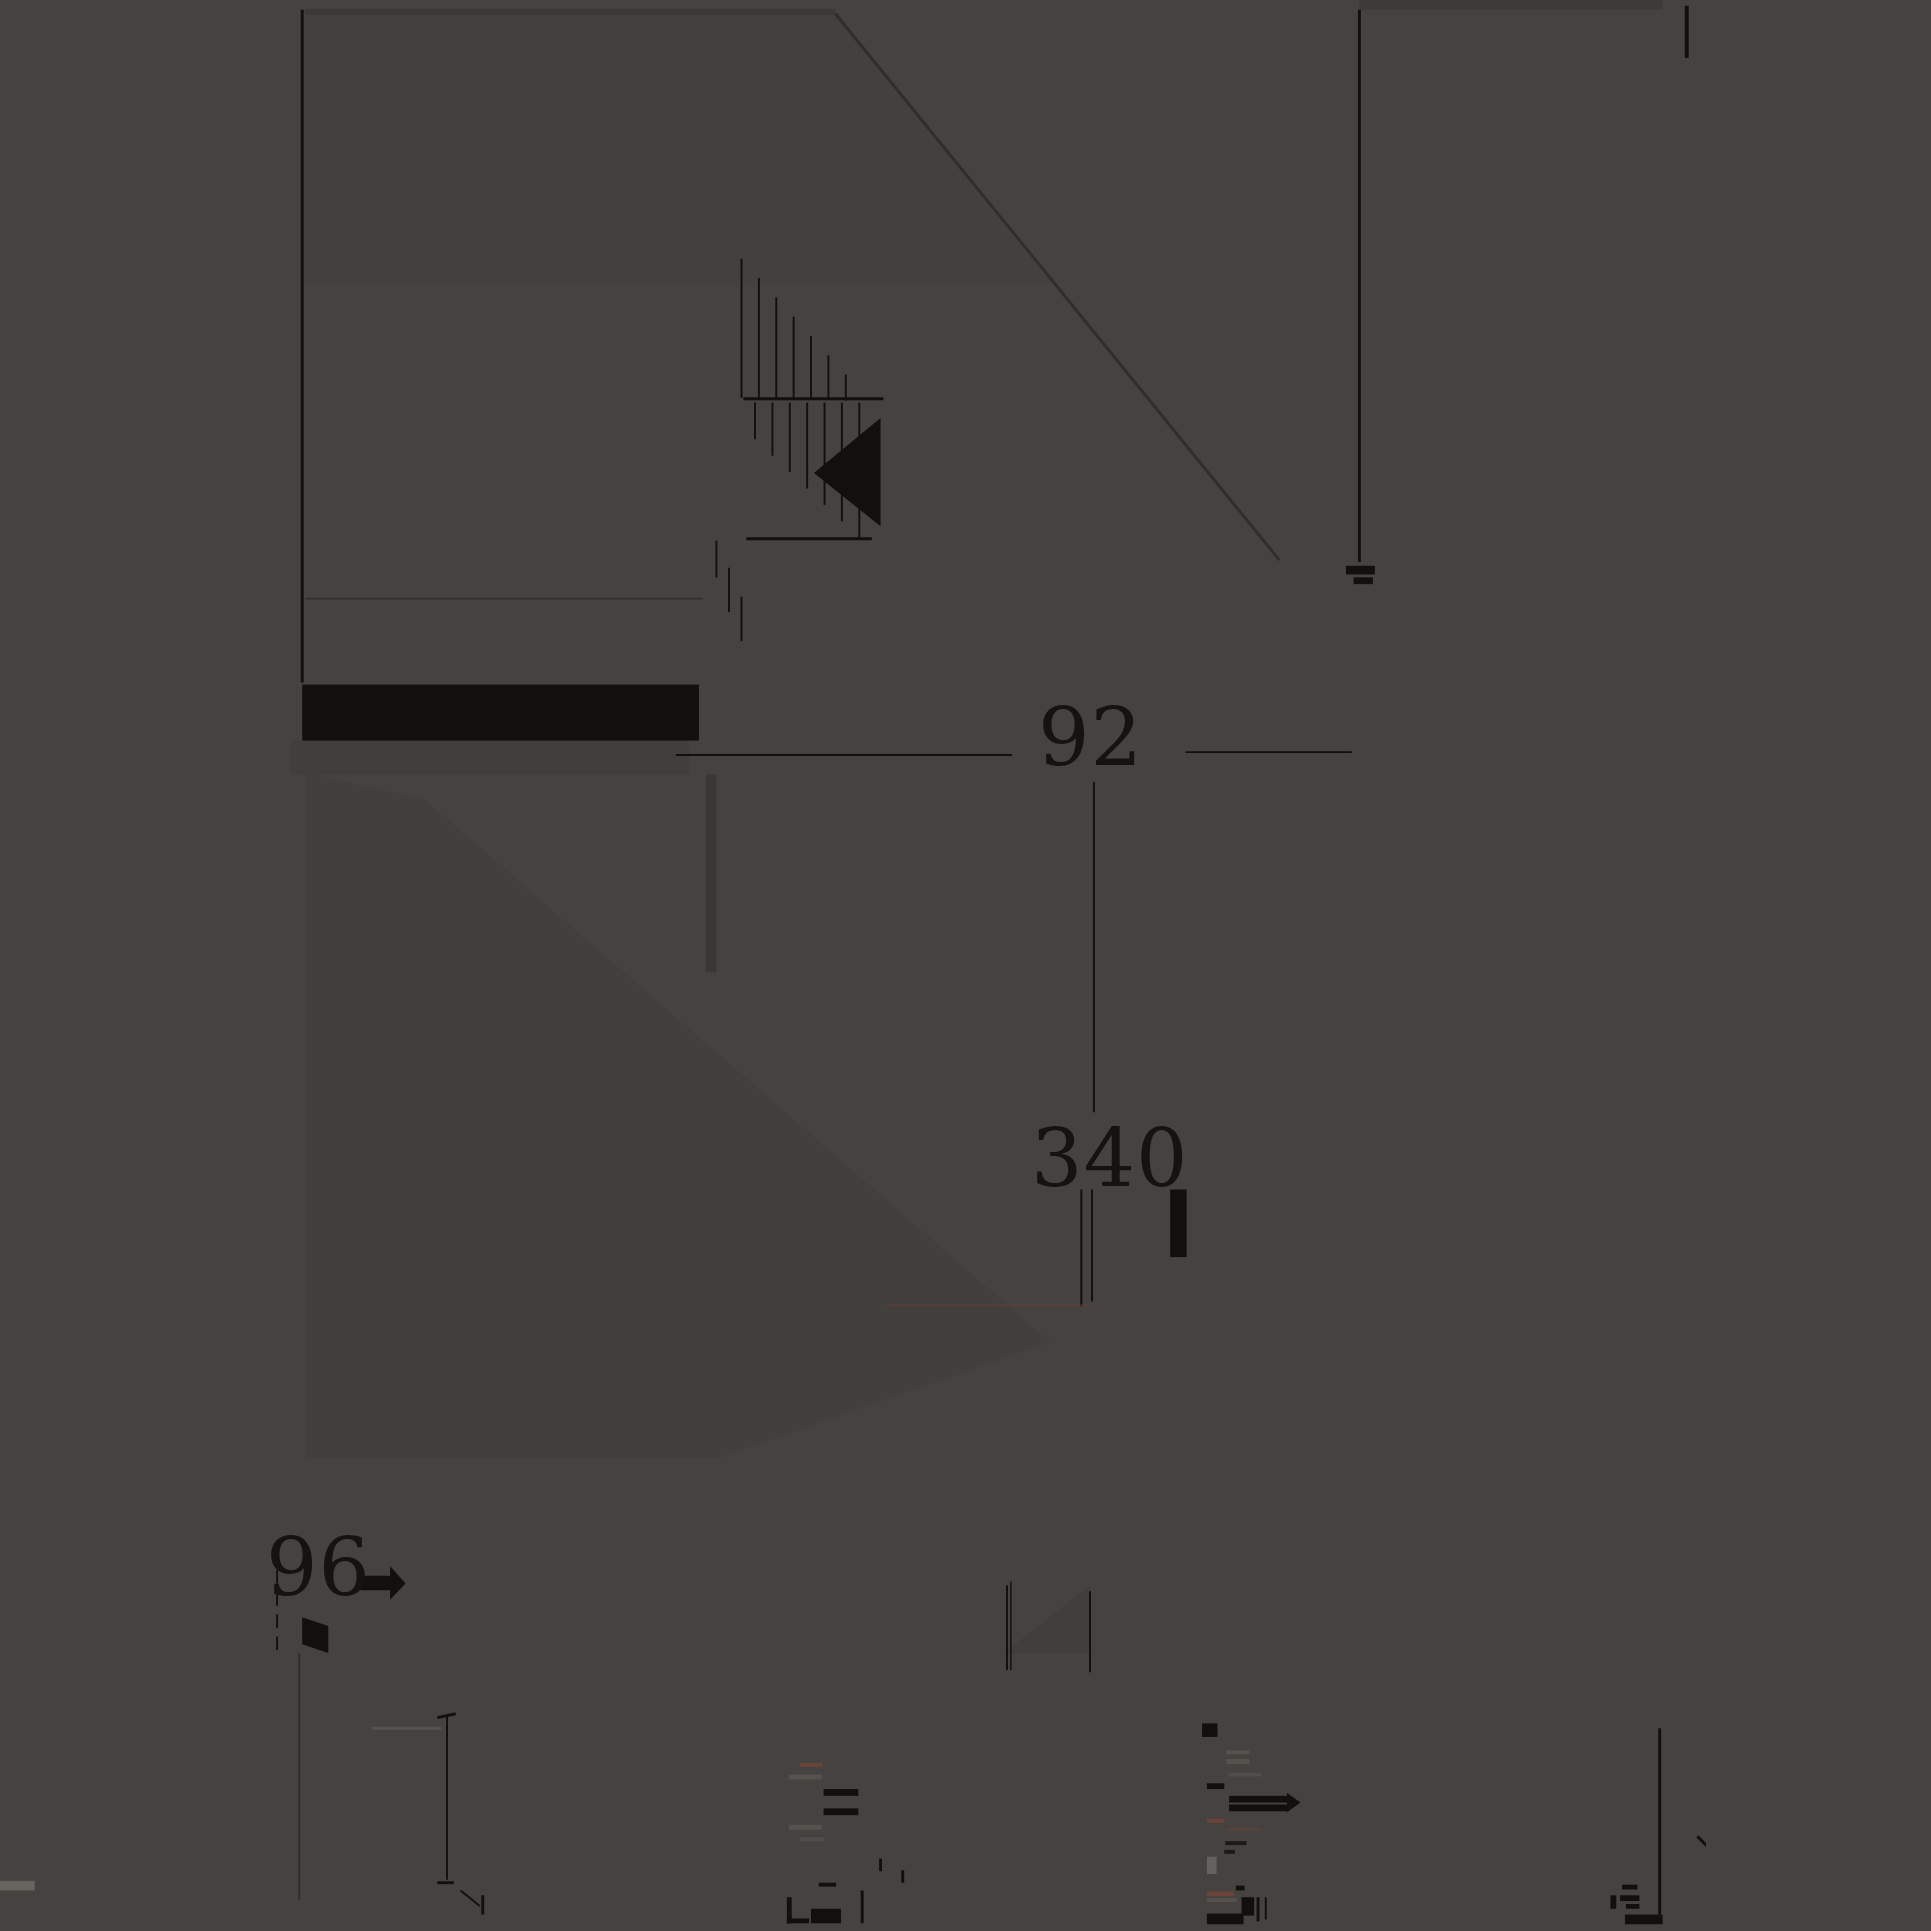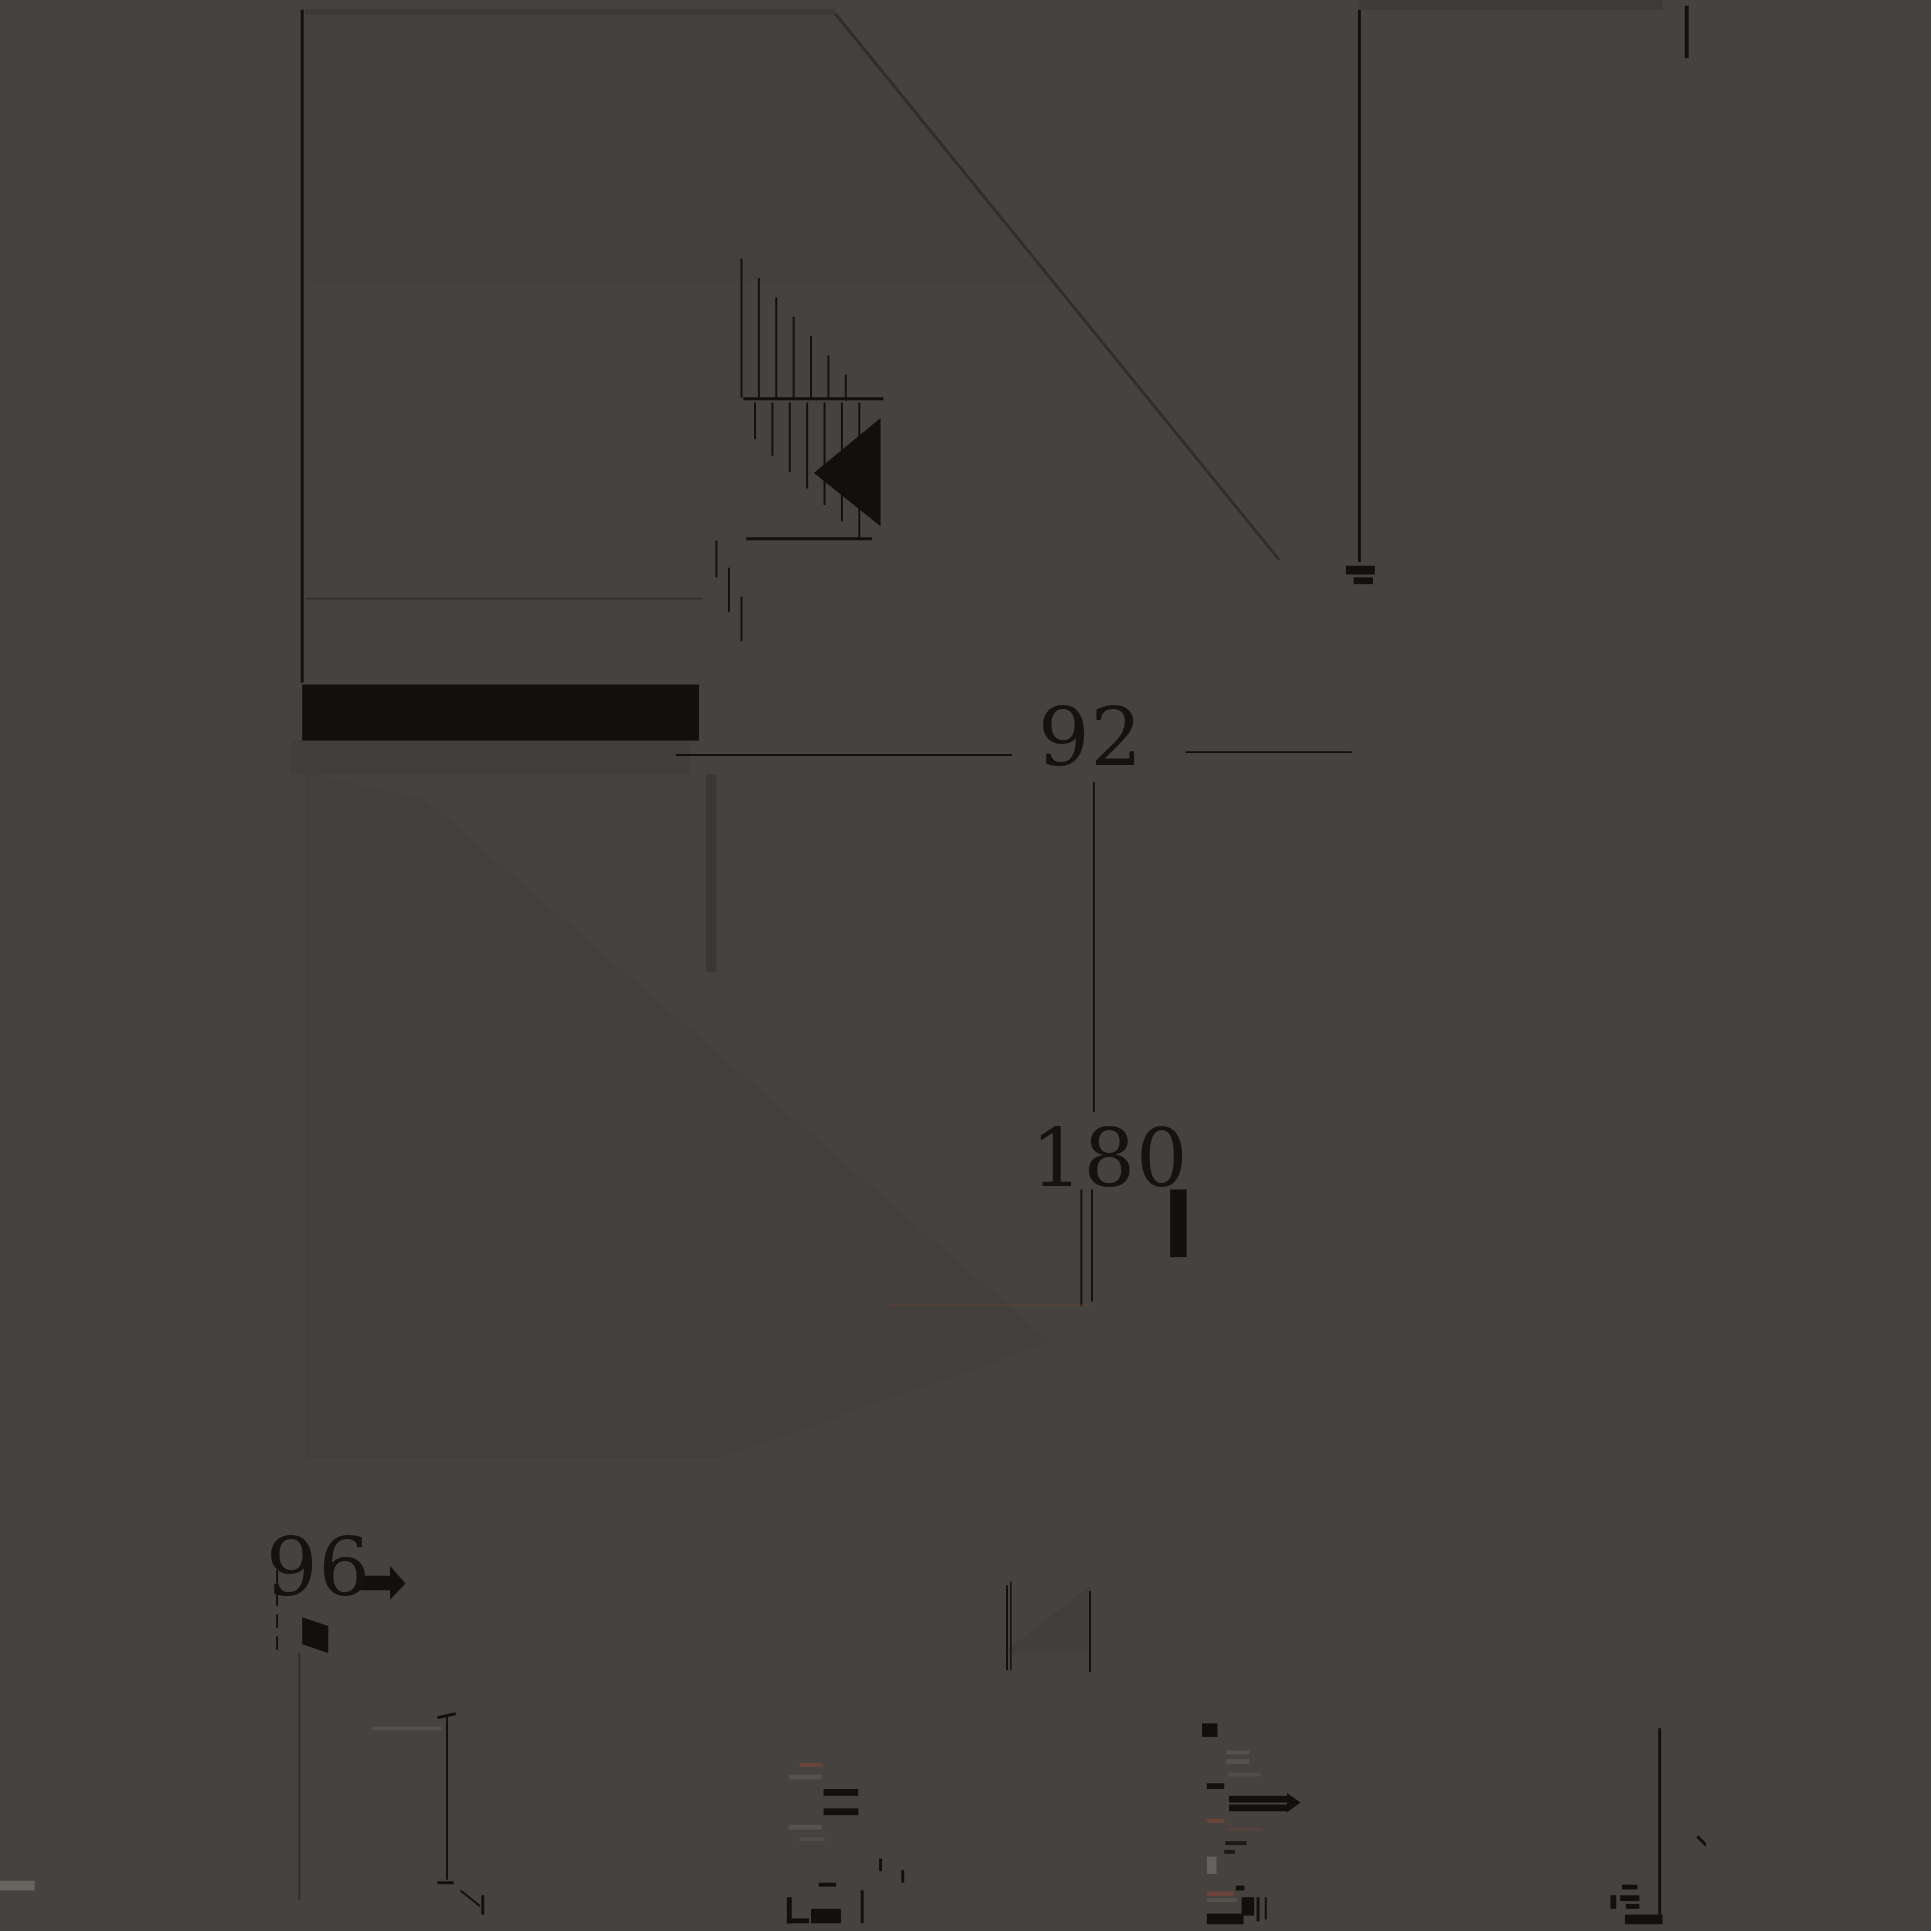--- a/index.html
+++ b/index.html
@@ -113,17 +113,17 @@
       <line x1="1816" y1="1882" x2="1868" y2="1934" stroke="#12100d" stroke-width="3"></line>
       <line x1="1882" y1="1862" x2="1948" y2="1928" stroke="#12100d" stroke-width="3"></line>
       <line x1="1896" y1="1940" x2="1958" y2="1940" stroke="#12100d" stroke-width="3"></line>
       <line x1="918" y1="1352" x2="1128" y2="1352" stroke="#6b4338" stroke-width="2" stroke-opacity="0.55"></line>
       <line x1="1043" y1="1642" x2="1043" y2="1730" stroke="#12100d" stroke-width="2"></line>
       <line x1="1047" y1="1638" x2="1047" y2="1730" stroke="#12100d" stroke-width="1.5"></line>
     </svg>
 
   <div class="dim-label" id="dim-92">92</div>
 
-  <div class="dim-label" id="dim-180">180</div>
+  <div class="dim-label" id="dim-180">340</div>
 
   <div class="dim-label" id="dim-96">96</div>
 </div>
 
 
 </body></html>

